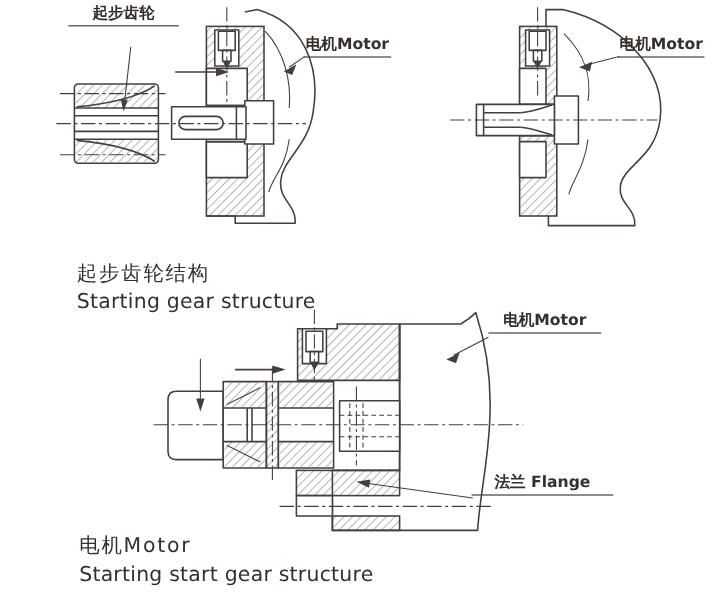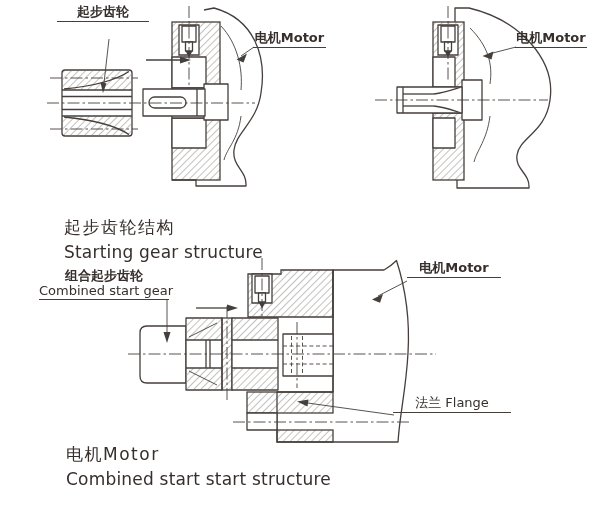--- a/index.html
+++ b/index.html
@@ -249,37 +249,33 @@
   </div>
 
   <div class="label" style="left:253px;top:31px;width:73px;">
     <div class="cn" style="font-size:13px;">电机Motor</div>
   </div>
 
   <div class="label" style="left:515px;top:31px;width:72px;">
     <div class="cn" style="font-size:13px;">电机Motor</div>
   </div>
 
-  <div class="label" style="left:39px;top:269px;width:130px;">
-    <div class="cn">组合起步齿轮</div>
-    <div class="en">Combined start gear</div>
-  </div>
 
   <div class="label" style="left:407px;top:261px;width:94px;">
     <div class="cn" style="font-size:13px;">电机Motor</div>
   </div>
 
   <div class="label" style="left:393px;top:396px;width:118px;">
-    <div class="cn" style="font-weight:normal;font-size:13px;">法兰 Flange</div>
+    <div class="cn" style="font-weight:bold;font-size:13px;">法兰 Flange</div>
   </div>
 
   <div class="caption" style="left:64px;top:194px;margin-top:22px;">
     <div class="cap-cn">起步齿轮结构</div>
     <div class="cap-en">Starting gear structure</div>
   </div>
 
 
   <div class="caption" style="left:66px;top:443px;">
     <div class="cap-cn">电机Motor</div>
-    <div class="cap-en">Combined start start structure</div>
+    <div class="cap-en">Starting start gear structure</div>
   </div>
 
 </div>
 
 </body></html>

